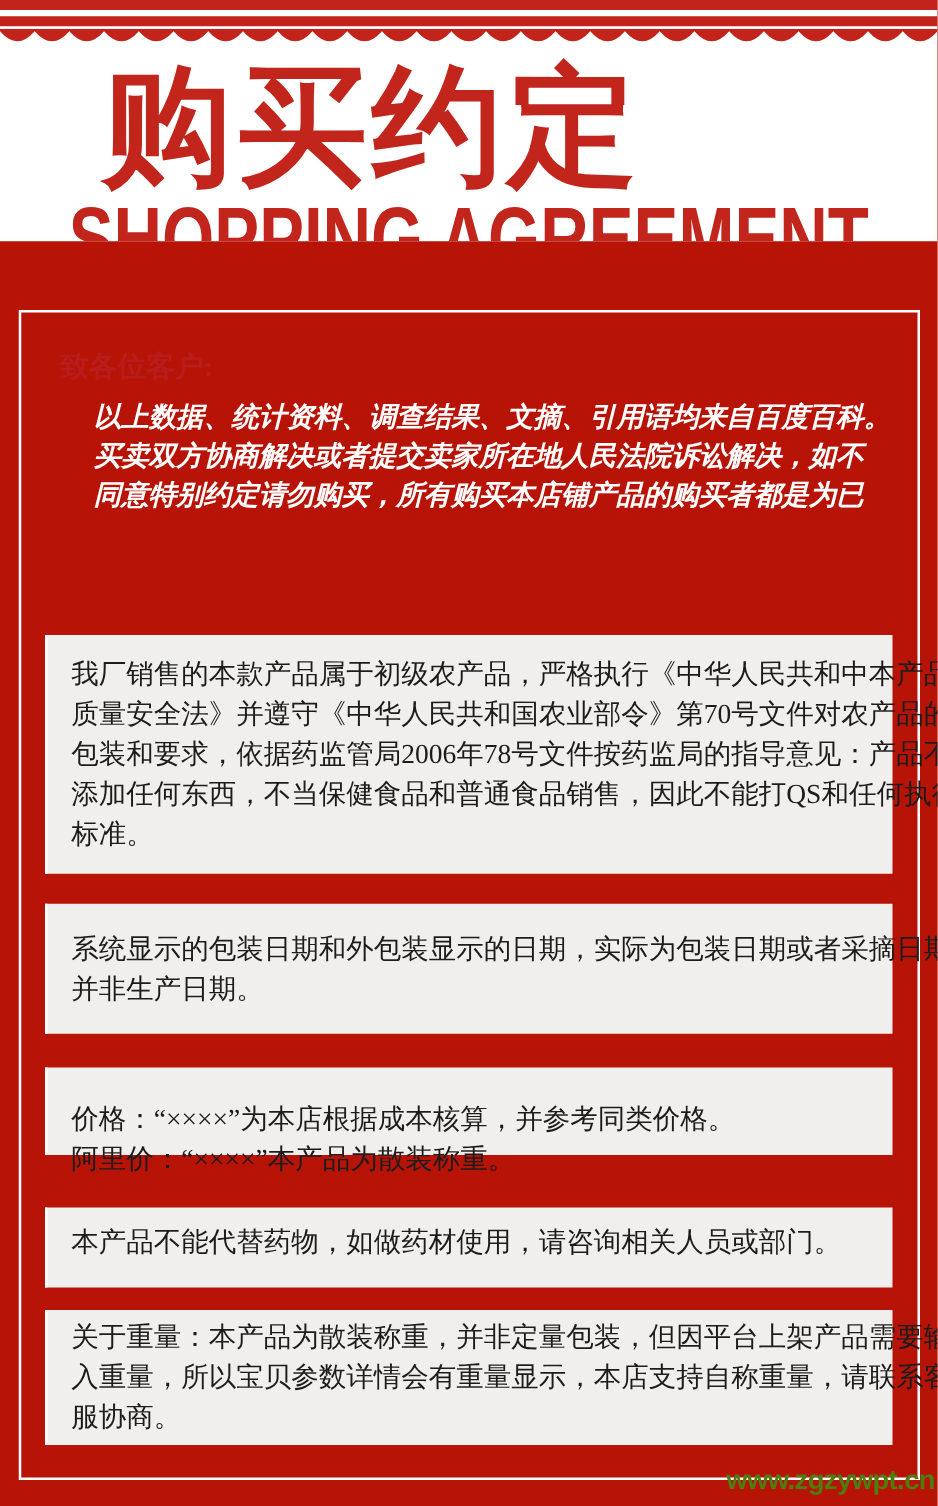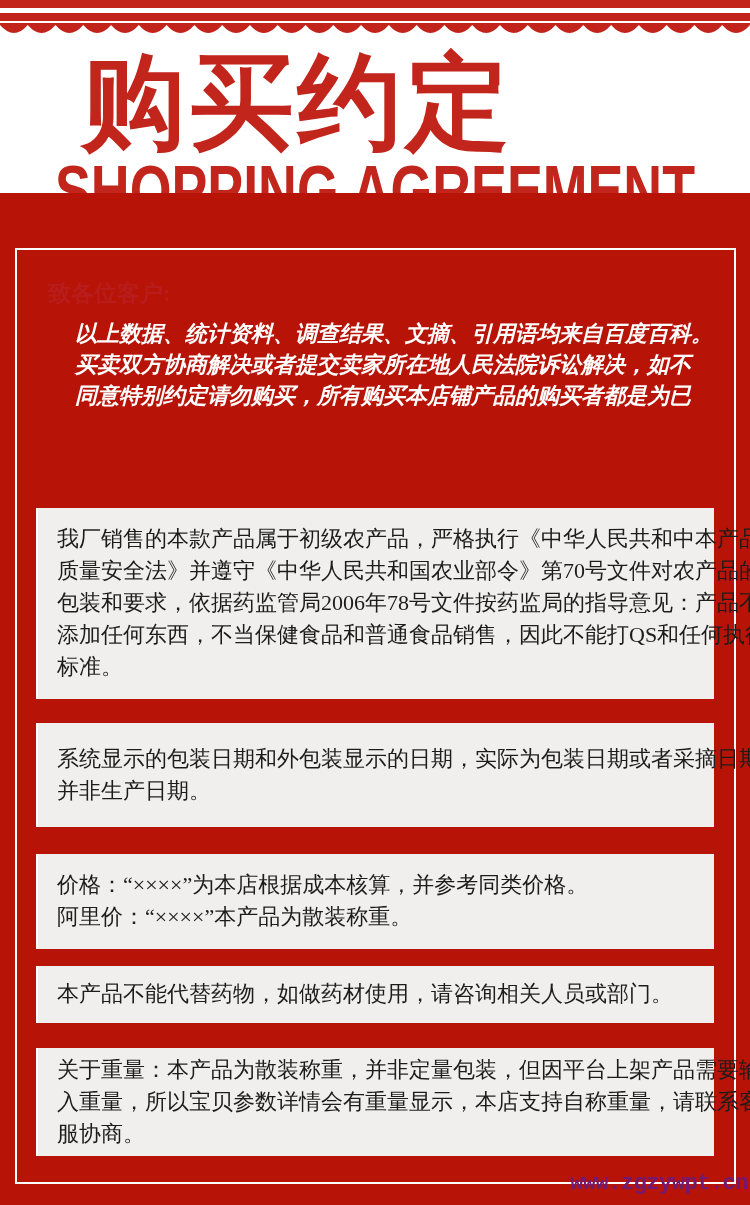--- a/index.html
+++ b/index.html
@@ -25,26 +25,26 @@
   .salutation{left:48px;top:278px;color:#b91c1c;font-size:23px;line-height:31px;font-weight:bold;white-space:nowrap;}
   .intro{left:75px;top:318px;width:650px;color:#ffffff;font-size:22px;line-height:31px;font-weight:bold;font-style:italic;}
 
   
   .clause{left:36px;width:678px;background:#f0efed;border-left:2px solid #ffffff;
           box-sizing:border-box;color:#1c1c1c;font-size:22px;line-height:32px;
           padding-left:19px;padding-right:8px;}
   .clause .line, .intro .line{white-space:nowrap;}
   .clause-1{top:508px;height:191px;padding-top:15px;}
   .clause-2{top:723px;height:104px;padding-top:20px;}
-  .clause-3{top:854px;height:95px;padding-top:15px;}
-  .clause-4{top:966px;height:57px;padding-top:12px;}
+  .clause-3{top:854px;height:70px;padding-top:25px;}
+  .clause-4{top:966px;height:64px;padding-top:12px;}
   .clause-5{top:1048px;height:108px;padding-top:6px;}
 
   
-  .watermark{right:2px;top:1171px;color:#701a75;font-family:Liberation Mono, monospace;
+  .watermark{right:2px;top:1171px;color:#4d7c0f;font-family:Liberation Sans, sans-serif;
              font-size:22px;font-weight:bold;letter-spacing:-0.5px;z-index:10;white-space:nowrap;}
 </style>
 </head>
 <body>
 
 <div class="abs top-bar1"></div>
 <div class="abs top-bar2"></div>
 <svg class="abs wave-svg" width="750" height="12" viewBox="0 0 750 12">
   <path fill="#c2241b" d="M0,0 H750 V2
     q-13.89,16 -27.78,0 q-13.89,16 -27.78,0 q-13.89,16 -27.78,0 q-13.89,16 -27.78,0

